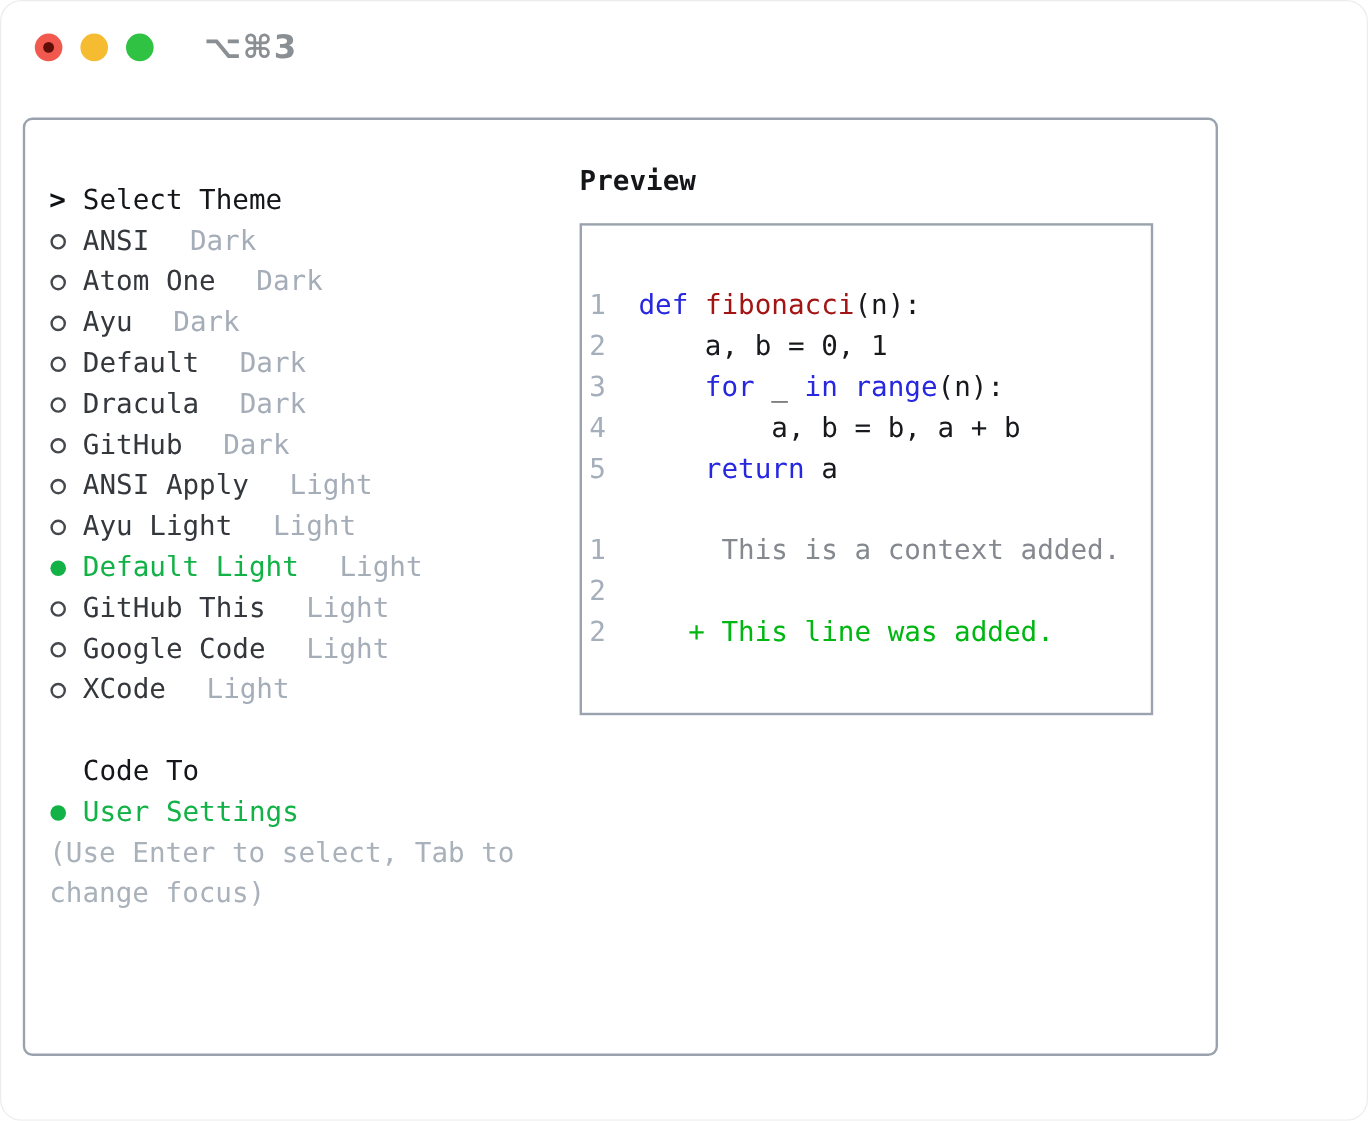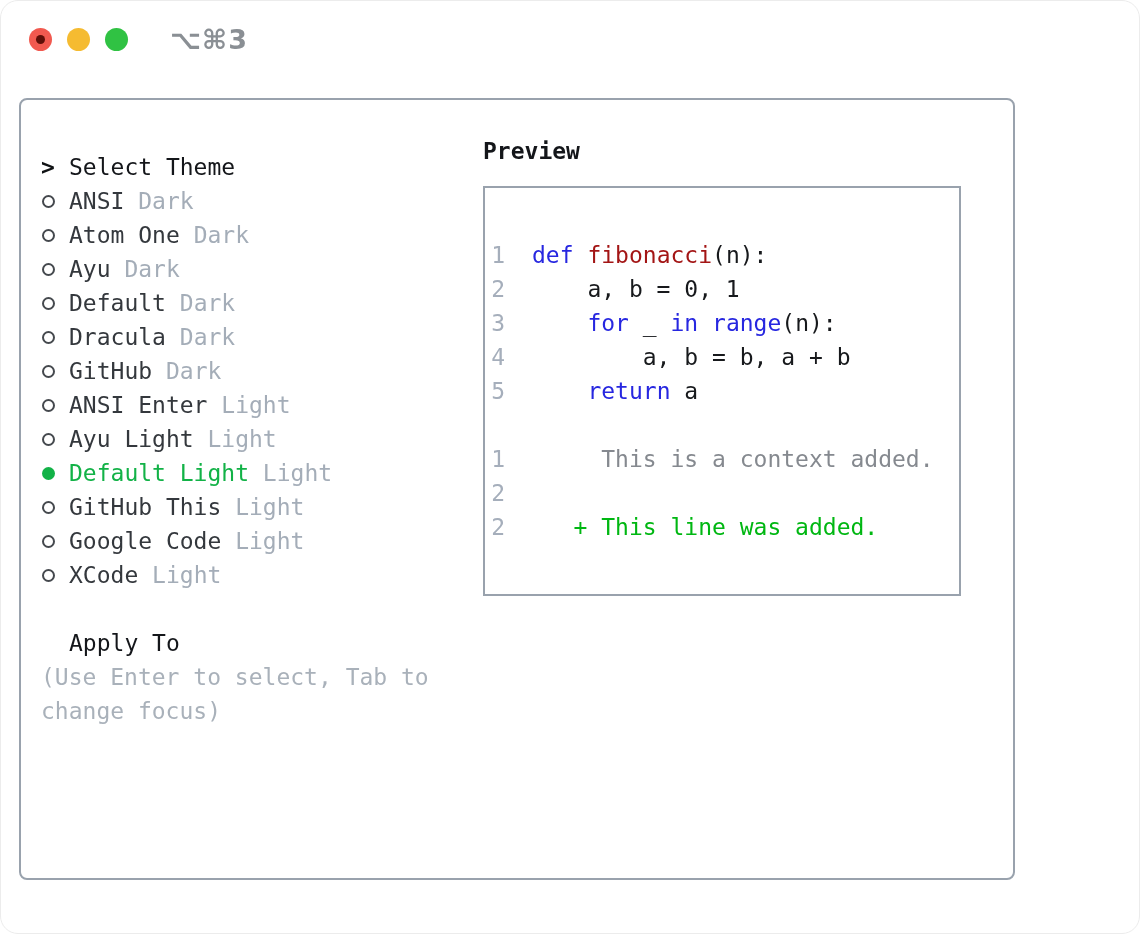--- a/index.html
+++ b/index.html
@@ -48,21 +48,21 @@
   .marker{width:28px;flex:0 0 auto;display:flex;align-items:center;}
   .circle{
     width:13px;height:13px;border-radius:50%;
     border:2px solid #45494e;box-sizing:border-box;margin-left:1px;
   }
   .circle.filled{border:none;background:var(--accent_green);}
   .prompt{color:#101214;font-weight:bold;}
   .heading-text{color:#14161a;font-weight:normal;}
   .subheading-text{color:#14161a;}
   .item-name{color:var(--item);}
-  .item-suffix{color:var(--suffix);}
+  .item-suffix{color:var(--suffix);margin-left:20px;}
   .theme-row.selected .item-name{color:var(--accent_green);}
   .apply-row.selected .item-name{color:var(--accent_green);}
   .spacer-row{height:34px;}
   .hint{
     width:420px;color:var(--hint);
     font-size:23px;line-height:34px;white-space:normal;
   }
   
   .preview-heading{
     height:34px;line-height:34px;font-size:23px;font-weight:bold;color:#14161a;
@@ -107,36 +107,37 @@
         <span class="heading-text">Select Theme</span>
       </div>
 
       <div id="theme-list">
           <div class="row theme-row"><span class="marker"><span class="circle"></span></span><span class="item-name">ANSI</span><span class="item-suffix"> Dark</span></div>
           <div class="row theme-row"><span class="marker"><span class="circle"></span></span><span class="item-name">Atom One</span><span class="item-suffix"> Dark</span></div>
           <div class="row theme-row"><span class="marker"><span class="circle"></span></span><span class="item-name">Ayu</span><span class="item-suffix"> Dark</span></div>
           <div class="row theme-row"><span class="marker"><span class="circle"></span></span><span class="item-name">Default</span><span class="item-suffix"> Dark</span></div>
           <div class="row theme-row"><span class="marker"><span class="circle"></span></span><span class="item-name">Dracula</span><span class="item-suffix"> Dark</span></div>
           <div class="row theme-row"><span class="marker"><span class="circle"></span></span><span class="item-name">GitHub</span><span class="item-suffix"> Dark</span></div>
-          <div class="row theme-row"><span class="marker"><span class="circle"></span></span><span class="item-name">ANSI Enter</span><span class="item-suffix"> Light</span></div>
+          <div class="row theme-row"><span class="marker"><span class="circle"></span></span><span class="item-name">ANSI Apply</span><span class="item-suffix"> Light</span></div>
           <div class="row theme-row"><span class="marker"><span class="circle"></span></span><span class="item-name">Ayu Light</span><span class="item-suffix"> Light</span></div>
           <div class="row theme-row selected"><span class="marker"><span class="circle filled"></span></span><span class="item-name">Default Light</span><span class="item-suffix"> Light</span></div>
           <div class="row theme-row"><span class="marker"><span class="circle"></span></span><span class="item-name">GitHub This</span><span class="item-suffix"> Light</span></div>
           <div class="row theme-row"><span class="marker"><span class="circle"></span></span><span class="item-name">Google Code</span><span class="item-suffix"> Light</span></div>
           <div class="row theme-row"><span class="marker"><span class="circle"></span></span><span class="item-name">XCode</span><span class="item-suffix"> Light</span></div>
         </div>
 
       <div class="spacer-row"></div>
 
       <div class="row">
         <span class="marker"></span>
-        <span class="subheading-text">Apply To</span>
+        <span class="subheading-text">Code To</span>
       </div>
 
       <div id="apply-list">
+          <div class="row apply-row selected"><span class="marker"><span class="circle filled"></span></span><span class="item-name">User Settings</span></div>
         </div>
 
       <div class="hint">(Use Enter to select, Tab to change focus)</div>
     </div>
 
     <div class="right-col">
       <div class="preview-heading">Preview</div>
       <div class="preview-box">
         <div id="preview-code">
             <div class="code-line"><span class="lnum">1</span><span class="seg-keyword">def</span><span class="seg-plain"> </span><span class="seg-function">fibonacci</span><span class="seg-plain">(n):</span></div>

